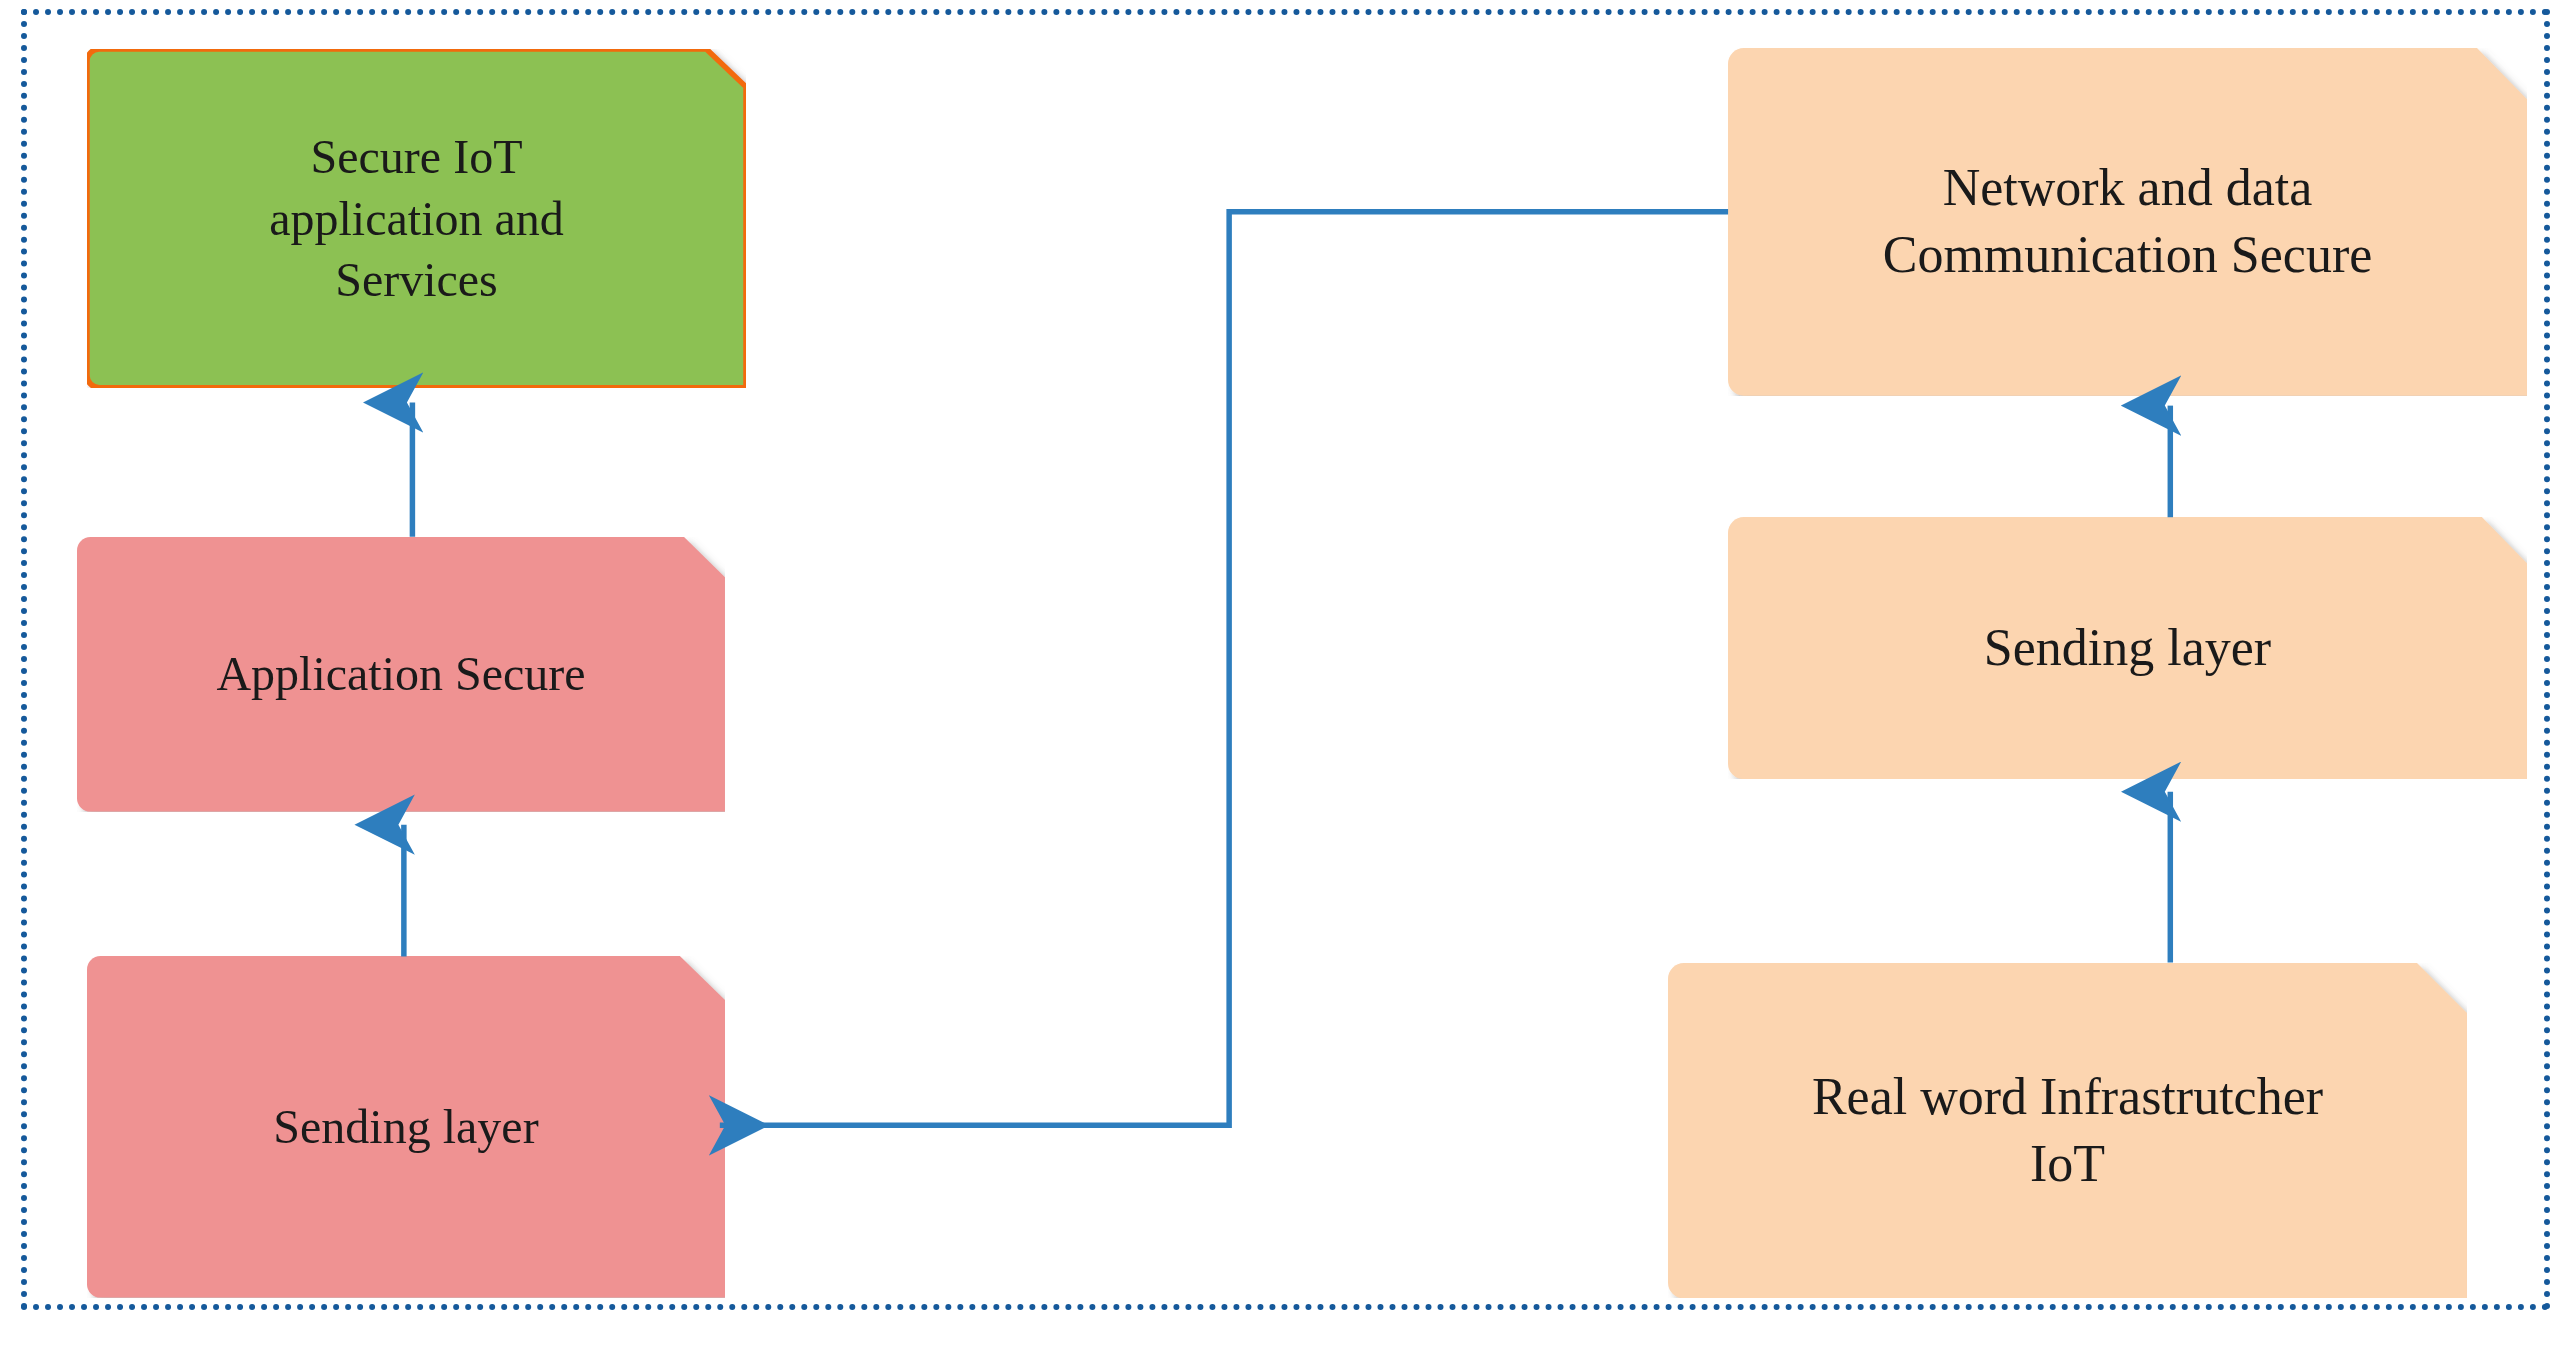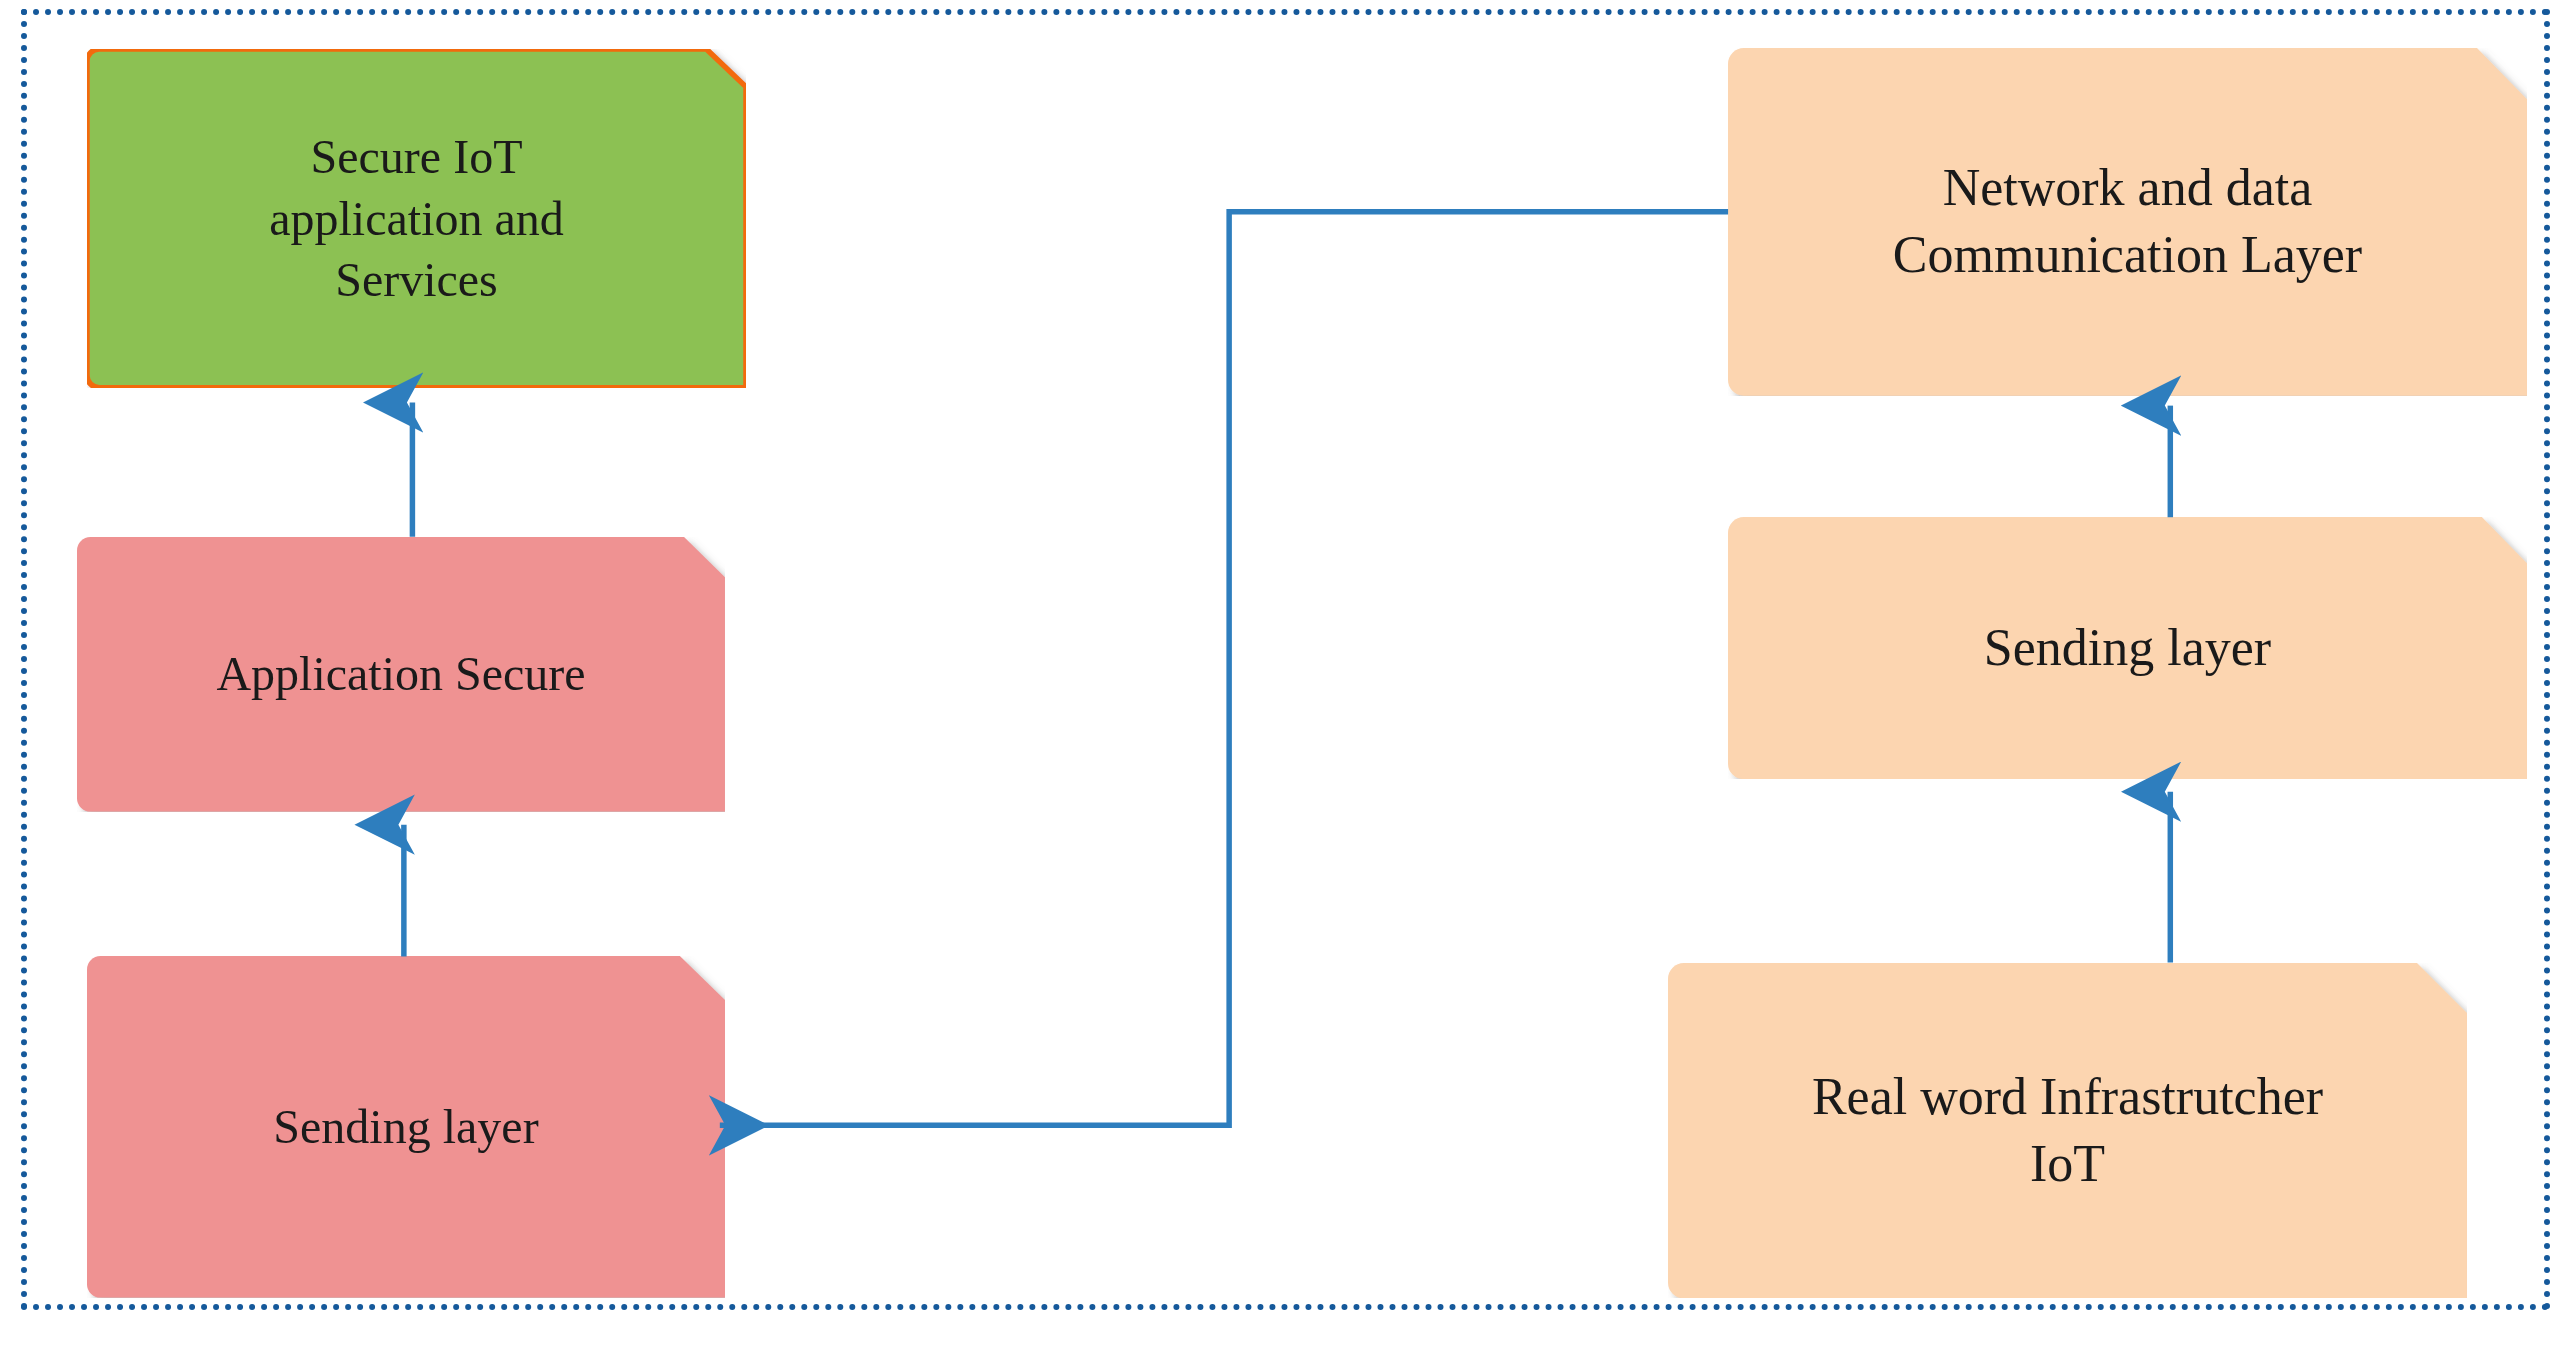--- a/index.html
+++ b/index.html
@@ -138,21 +138,21 @@
   <div class="node" id="node-network-comm">
     <svg class="shape" viewBox="0 0 1310 570" preserveAspectRatio="none">
       <defs>
         <filter id="sh4" x="-10%" y="-10%" width="130%" height="130%">
           <feDropShadow dx="10" dy="10" stdDeviation="6" flood-color="#707070" flood-opacity="0.5"></feDropShadow>
         </filter>
       </defs>
       <path d="M 26,0 L 1228,0 L 1310,84 L 1310,570 L 26,570 A 26,26 0 0 1 0,544 L 0,26 A 26,26 0 0 1 26,0 Z" fill="#FCD5B0" filter="url(#sh4)"></path>
     </svg>
     <span class="label">Network and data
-Communication Layer</span>
+Communication Secure</span>
   </div>
 
   <div class="node" id="node-sending-layer-right">
     <svg class="shape" viewBox="0 0 1310 430" preserveAspectRatio="none">
       <defs>
         <filter id="sh5" x="-10%" y="-10%" width="130%" height="130%">
           <feDropShadow dx="10" dy="10" stdDeviation="6" flood-color="#707070" flood-opacity="0.5"></feDropShadow>
         </filter>
       </defs>
       <path d="M 26,0 L 1236,0 L 1310,76 L 1310,430 L 26,430 A 26,26 0 0 1 0,404 L 0,26 A 26,26 0 0 1 26,0 Z" fill="#FCD5B0" filter="url(#sh5)"></path>

